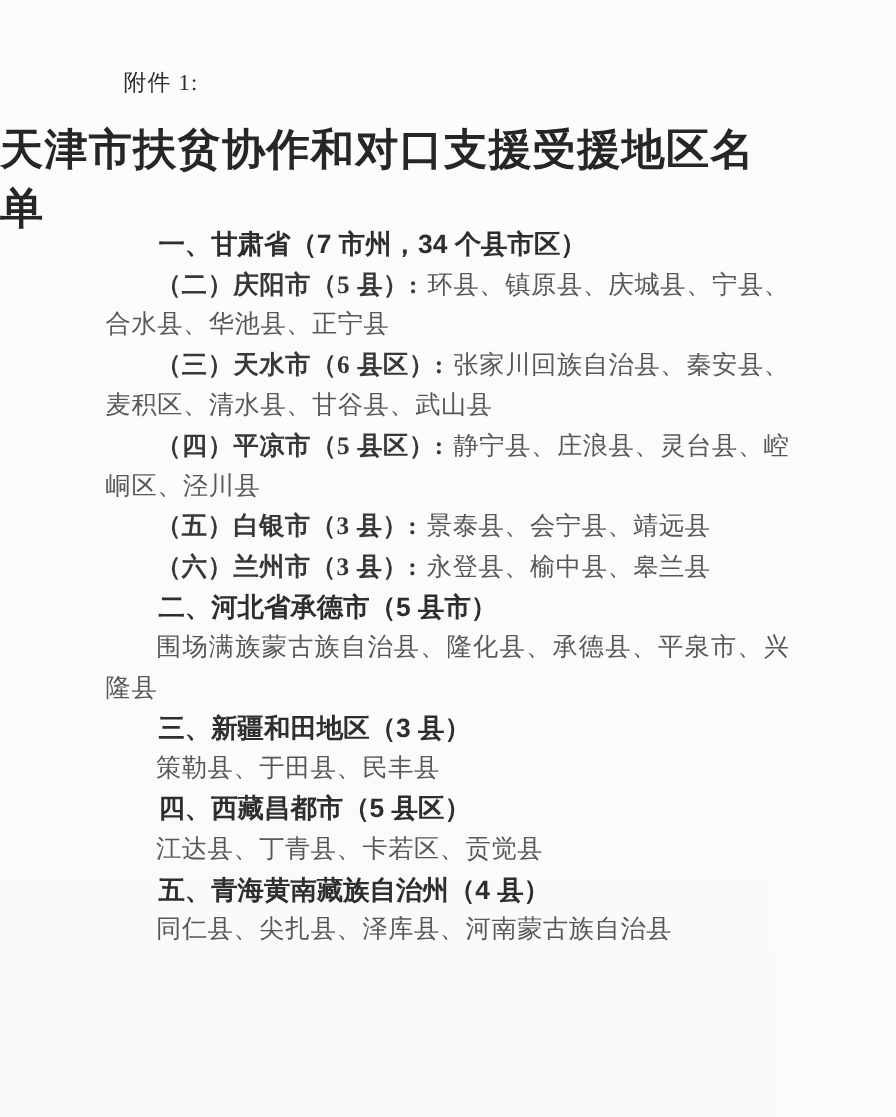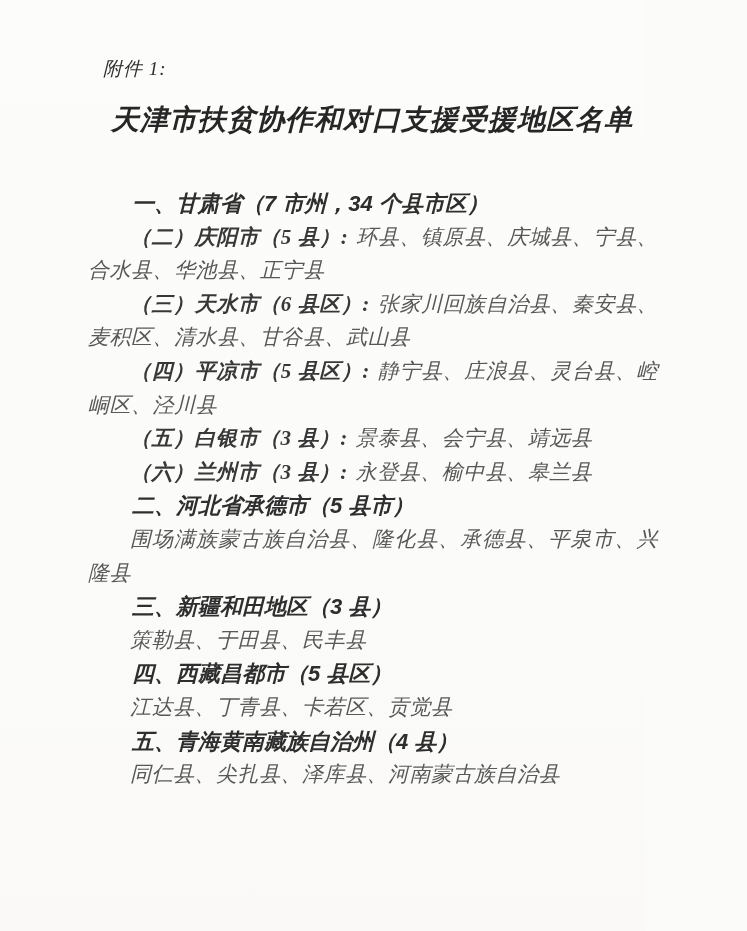--- a/index.html
+++ b/index.html
@@ -6,35 +6,34 @@
   body {
     width: 747px; height: 931px;
     background: var(--paper, #fbfbf9);
     font-family: "Liberation Serif", serif;
     overflow: hidden;
   }
   .page {
     position: relative;
     width: 645px; height: 931px;
     background: linear-gradient(180deg, #fcfcfa 0%, #fbfbf9 60%, #faf9f7 100%);
-    font-style: italic;
   }
   .attachment {
     position: absolute;
     left: 103px; top: 56px;
     font-size: 19px;
     letter-spacing: 1px;
     color: var(--ink_heading, #3d3d3d);
   }
   .title {
     position: absolute;
-    left: 0; right: 12px; top: 101px;
+    left: 0; right: 0; top: 101px;
     margin: 0;
-    text-align: right;
-    font-size: 28px;
+    text-align: left;
+    font-size: 36px;
     font-weight: 700;
     letter-spacing: 1px;
     color: var(--ink_title, #262626);
     font-family: "Liberation Serif", serif;
   }
   .content {
     position: absolute;
     left: 88px; top: 187px;
     width: 570px;
     font-size: 21px;

